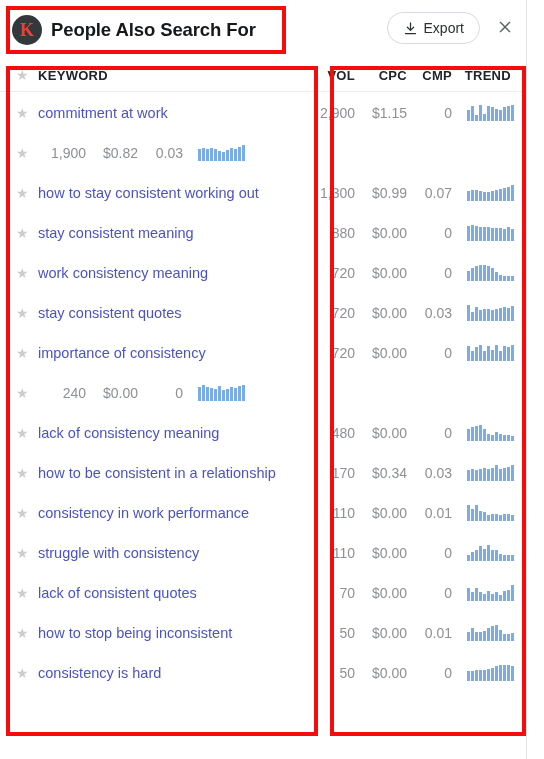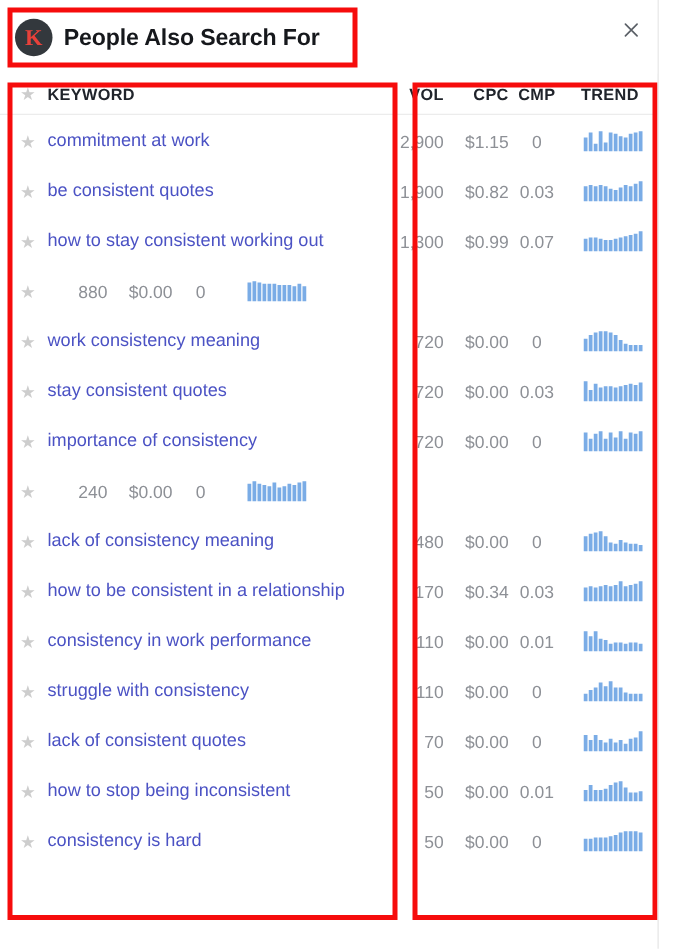--- a/index.html
+++ b/index.html
@@ -156,21 +156,21 @@
     box-sizing: border-box;
   }
   .hd {
     color: #20242b;
     font-weight: bold;
     font-size: 13px;
     letter-spacing: 0.3px;
   }
   .c-vol { width: 48px; padding-right: 0px; }
   .c-cpc { width: 52px; }
-  .c-cmp { width: 45px; text-align: center; }
+  .c-cmp { width: 45px; }
   .c-trend { width: 62px; text-align: center; padding-left: 6px;}
   .hd.c-trend { text-align: right; padding-right: 3px;}
 
   .spark {
     display: flex;
     align-items: flex-end;
     justify-content: flex-end;
     gap: 1px;
     height: 16px;
     width: 55px;
@@ -203,20 +203,30 @@
   <div class="header">
     <div class="brand">
       <div class="brand-logo">
         <span>K</span>
       </div>
       <div class="brand-title">People Also Search For</div>
     </div>
 
     <div class="header-actions">
 
+      <button class="pill-btn">
+        <span>
+          <svg width="15" height="15" viewBox="0 0 24 24" fill="none" stroke="#2b2f36" stroke-width="2" stroke-linecap="round" stroke-linejoin="round">
+            <path d="M12 3v11"></path>
+            <path d="M7 10l5 5 5-5"></path>
+            <path d="M4 20h16"></path>
+          </svg>
+        </span>
+        <span>Export</span>
+      </button>
 
       <button class="close-btn">
         <span>
           <svg width="16" height="16" viewBox="0 0 24 24" fill="none" stroke="#5a5f66" stroke-width="2" stroke-linecap="round">
             <path d="M5 5l14 14M19 5L5 19"></path>
           </svg>
         </span>
       </button>
     </div>
   </div>
@@ -251,21 +261,20 @@
               <i style="height: 12px;"></i>
               <i style="height: 11px;"></i>
               <i style="height: 14px;"></i>
               <i style="height: 15px;"></i>
               <i style="height: 16px;"></i>
             </div>
           </div>
         </div>
         <div class="row">
           <div class="star">★</div>
-          <div class="kw">be consistent quotes</div>
           <div class="col c-vol">1,900</div>
           <div class="col c-cpc">$0.82</div>
           <div class="col c-cmp">0.03</div>
           <div class="col c-trend">
             <div class="spark">
               <i style="height: 12px;"></i>
               <i style="height: 13px;"></i>
               <i style="height: 12px;"></i>
               <i style="height: 13px;"></i>
               <i style="height: 12px;"></i>
@@ -297,20 +306,21 @@
               <i style="height: 11px;"></i>
               <i style="height: 12px;"></i>
               <i style="height: 13px;"></i>
               <i style="height: 14px;"></i>
               <i style="height: 16px;"></i>
             </div>
           </div>
         </div>
         <div class="row">
           <div class="star">★</div>
+          <div class="kw">stay consistent meaning</div>
           <div class="col c-vol">880</div>
           <div class="col c-cpc">$0.00</div>
           <div class="col c-cmp">0</div>
           <div class="col c-trend">
             <div class="spark">
               <i style="height: 15px;"></i>
               <i style="height: 16px;"></i>
               <i style="height: 15px;"></i>
               <i style="height: 14px;"></i>
               <i style="height: 14px;"></i>

